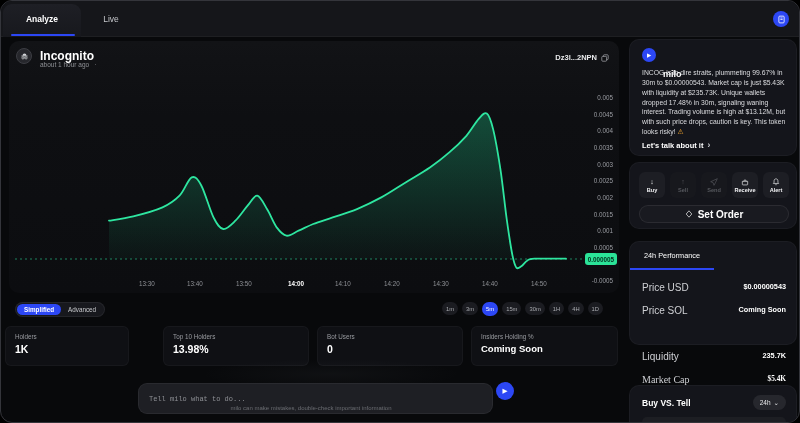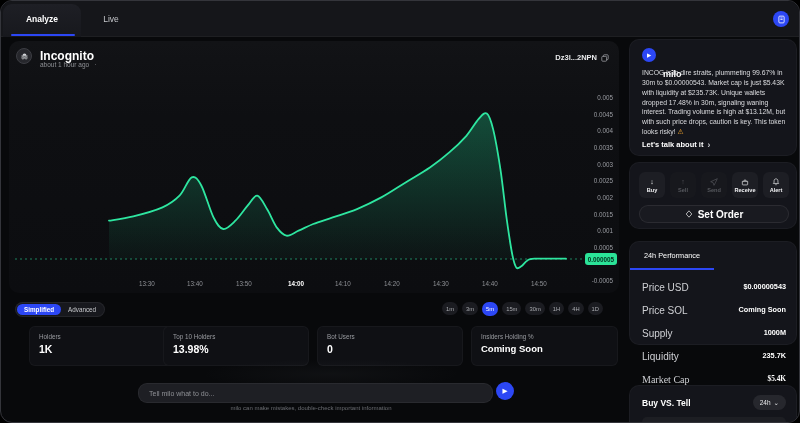--- a/index.html
+++ b/index.html
@@ -50,41 +50,41 @@
   .range-pill { min-width:13px; height:13px; padding:0 4px; border-radius:7px; background:#1b1c21;
     color:#a9abb0; font-size:5.8px; display:flex; align-items:center; justify-content:center; cursor:pointer; }
   .range-pill.active { background:#2c47f5; color:#fff; min-width:15px; height:14px; }
   
   .stat-card { position:absolute; top:325px; height:40px; background:#0f1014;
     border:1px solid rgba(255,255,255,.035); border-radius:6px; }
   .stat-label { position:absolute; left:9px; top:6px; font-size:6.3px; color:#9a9ca1; }
   .stat-value { position:absolute; left:9px; top:16px; font-size:10.5px; font-weight:bold; color:#fff; }
   
   .blob { position:absolute; pointer-events:none; }
-  .composer-input { position:absolute; left:137px; top:382px; width:355px; height:20px;
+  .composer-input { position:absolute; left:137px; top:382px; width:355px; height:31px;
     background:#1e1f24; border:1px solid rgba(255,255,255,.05); border-radius:9px;
-    color:#e8e9eb; font-size:7px; padding:0 10px; outline:none; font-family:Liberation Sans, sans-serif; }
+    color:#e8e9eb; font-size:7px; padding:0 10px; outline:none; font-family:Liberation Mono, monospace; }
   .composer-input::placeholder { color:#8e9095; }
   .send-btn { position:absolute; left:495px; top:381px; width:18px; height:18px; border-radius:50%;
     background:#2c47f5; display:flex; align-items:center; justify-content:center; cursor:pointer;
     color:#fff; font-size:6.5px; }
   .disclaimer { position:absolute; left:0; top:404px; width:620px; text-align:center;
     font-size:6px; color:#6b6d72; }
   
   .rcard { position:absolute; left:628px; width:168px; background:#14151b;
     border:1px solid rgba(255,255,255,.035); border-radius:10px; }
   .milo-card { top:38px; height:117px; }
   .milo-avatar { position:absolute; left:12px; top:8px; width:14px; height:14px; border-radius:50%;
     background:#2c47f5; display:flex; align-items:center; justify-content:center; color:#fff; font-size:5.5px; }
   .milo-name { position:absolute; left:33px; top:11px; font-size:9px; font-weight:bold; color:#fff;margin-top:18px; }
   .milo-msg { position:absolute; left:12px; top:28px; width:146px; font-size:6.8px; line-height:1.45;
     color:#dcdde0; }
   .warn { color:#f0a32f; }
   .milo-cta { position:absolute; left:12px; top:100px; font-size:7.5px; font-weight:bold; color:#fff;
-    cursor:pointer; display:flex; align-items:flex-start; gap:4px; }
+    cursor:pointer; display:flex; align-items:center; gap:4px; }
   .milo-cta .chev { font-size:8.5px; color:#cfd1d5; }
   .actions-card { top:161px; height:67px; }
   .actions-row { position:absolute; left:9px; top:9px; width:150px; display:flex; justify-content:space-between; }
   .action-btn { width:26px; height:26px; background:#1d1e24; border-radius:6px; cursor:pointer;
     display:flex; flex-direction:column; align-items:center; justify-content:center; gap:1px; color:#f0f1f3; }
   .action-btn.disabled { color:#56585e; background:#17181d; cursor:default; }
   .action-icon { font-size:7px; line-height:7px; height:8px; display:flex; align-items:center; }
   .action-label { font-size:5.6px; font-weight:bold; }
   .set-order { position:absolute; left:9px; top:42px; width:150px; height:18px; border-radius:9px;
     background:#191a20; border:1px solid rgba(255,255,255,.08); cursor:pointer;
@@ -197,21 +197,21 @@
     <div class="range-pill">1m</div>
     <div class="range-pill">3m</div>
     <div class="range-pill active">5m</div>
     <div class="range-pill">15m</div>
     <div class="range-pill">30m</div>
     <div class="range-pill">1H</div>
     <div class="range-pill">4H</div>
     <div class="range-pill">1D</div>
   </div>
 
-  <div class="stat-card" style="left:28px; width:144px;">
+  <div class="stat-card" style="left:4px; width:124px;">
     <div class="stat-label">Holders</div>
     <div class="stat-value">1K</div>
   </div>
   <div class="stat-card" style="left:162px; width:146px;">
     <div class="stat-label">Top 10 Holders</div>
     <div class="stat-value">13.98%</div>
   </div>
   <div class="stat-card" style="left:316px; width:146px;">
     <div class="stat-label">Bot Users</div>
     <div class="stat-value">0</div>
@@ -294,24 +294,20 @@
     <div class="perf-tab t0">24h Performance</div>
     <div class="perf-underline"></div>
     <div class="perf-row" style="top:32px;">
       <span class="perf-label">Price USD</span>
       <span class="perf-value">$0.00000543</span>
     </div>
     <div class="perf-row" style="top:55px;">
       <span class="perf-label">Price SOL</span>
       <span class="perf-value">Coming Soon</span>
     </div>
-    <div class="perf-row" style="top:78px;">
-      <span class="perf-label">Supply</span>
-      <span class="perf-value">1000M</span>
-    </div>
     <div class="perf-row" style="top:101px;">
       <span class="perf-label">Liquidity</span>
       <span class="perf-value">235.7K</span>
     </div>
     <div class="perf-row" style="top:124px;font-family:Liberation Serif, serif;">
       <span class="perf-label">Market Cap</span>
       <span class="perf-value">$5.4K</span>
     </div>
   </div>
 

